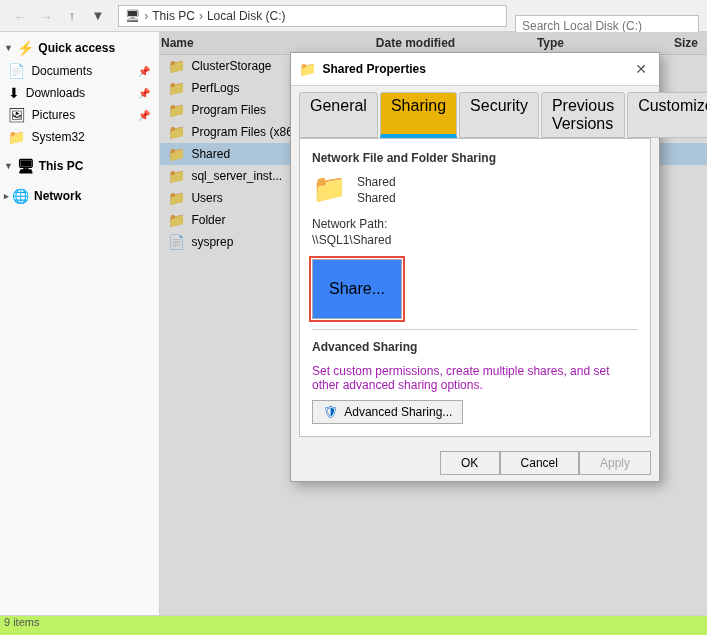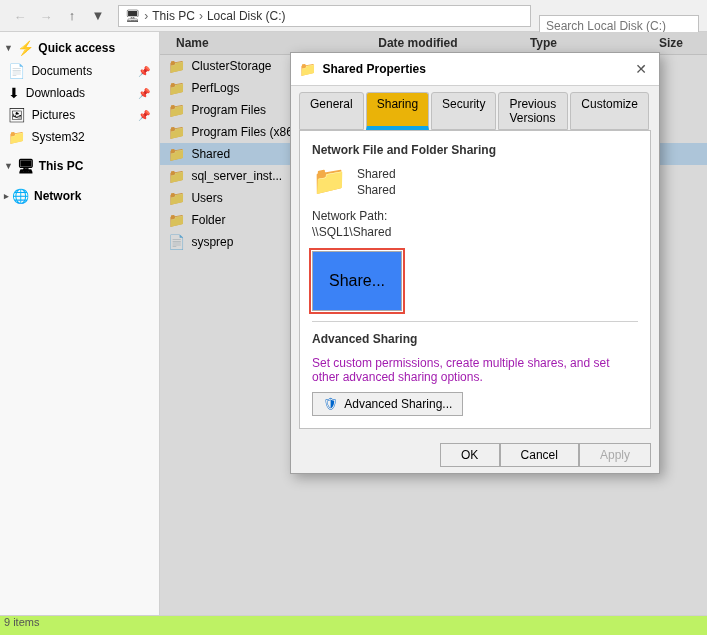--- a/index.html
+++ b/index.html
@@ -52,21 +52,21 @@
       font-size: 12px;
       color: #333;
     }
     .address-path {
       display: flex;
       align-items: center;
       gap: 4px;
     }
     .address-sep { color: #666; }
     .search-box {
-      width: 160px;
+      width: 184px;
       height: 22px;
       border: 1px solid #c0c0c0;
       padding: 0 6px;
       font-size: 12px;
       margin-left: 8px;
       margin-top: 20px;
     }
 
     
     .main-container {
@@ -106,21 +106,21 @@
     .content-area {
       flex: 1;
       background: white;
       overflow: hidden;
       position: relative;
     }
 
     
     .file-list-header {
       display: flex;
-      padding: 4px 16px;
+      padding: 4px 1px;
       border-bottom: 1px solid #e0e0e0;
       background: #f8f8f8;
       font-weight: 600;
       font-size: 12px;
       color: #333;
     }
     .col-name { flex: 2; min-width: 200px; }
     .col-date { flex: 1.5; min-width: 140px; }
     .col-type { flex: 1; min-width: 100px; }
     .col-size { flex: 0.5; min-width: 60px; text-align: right; padding-right: 8px; }
@@ -210,21 +210,21 @@
 
     
     .tab-bar {
       display: flex;
       padding: 6px 8px 0;
       background: #f0f0f0;
       gap: 0;
     }
     .tab {
       padding: 4px 10px;
-      font-size: 12px;
+      font-size: 16px;
       cursor: pointer;
       border: 1px solid #c0c0c0;
       background: #e0e0e0;
       margin-right: 2px;
       border-radius: 3px 3px 0 0;
     }
     .tab.active {
       background: #eab308;
       border-bottom: 4px solid #0ea5e9;
       z-index: 1;

